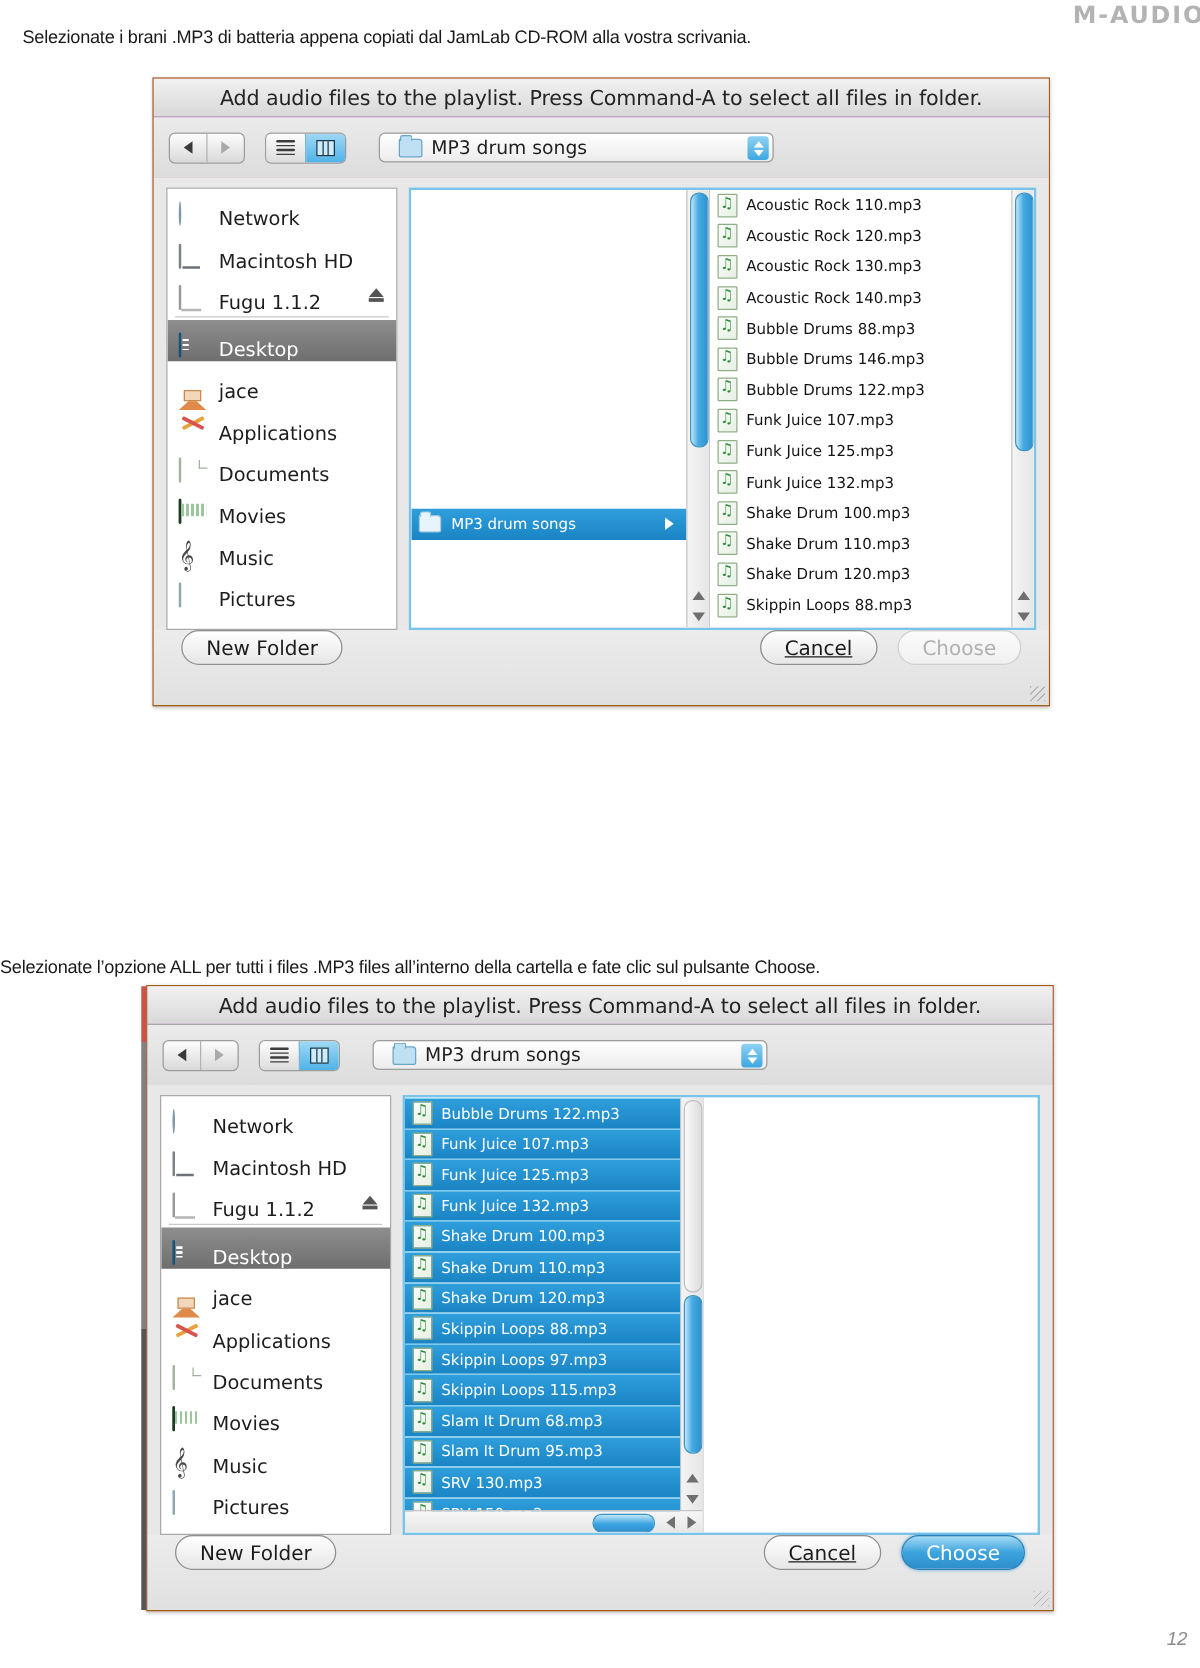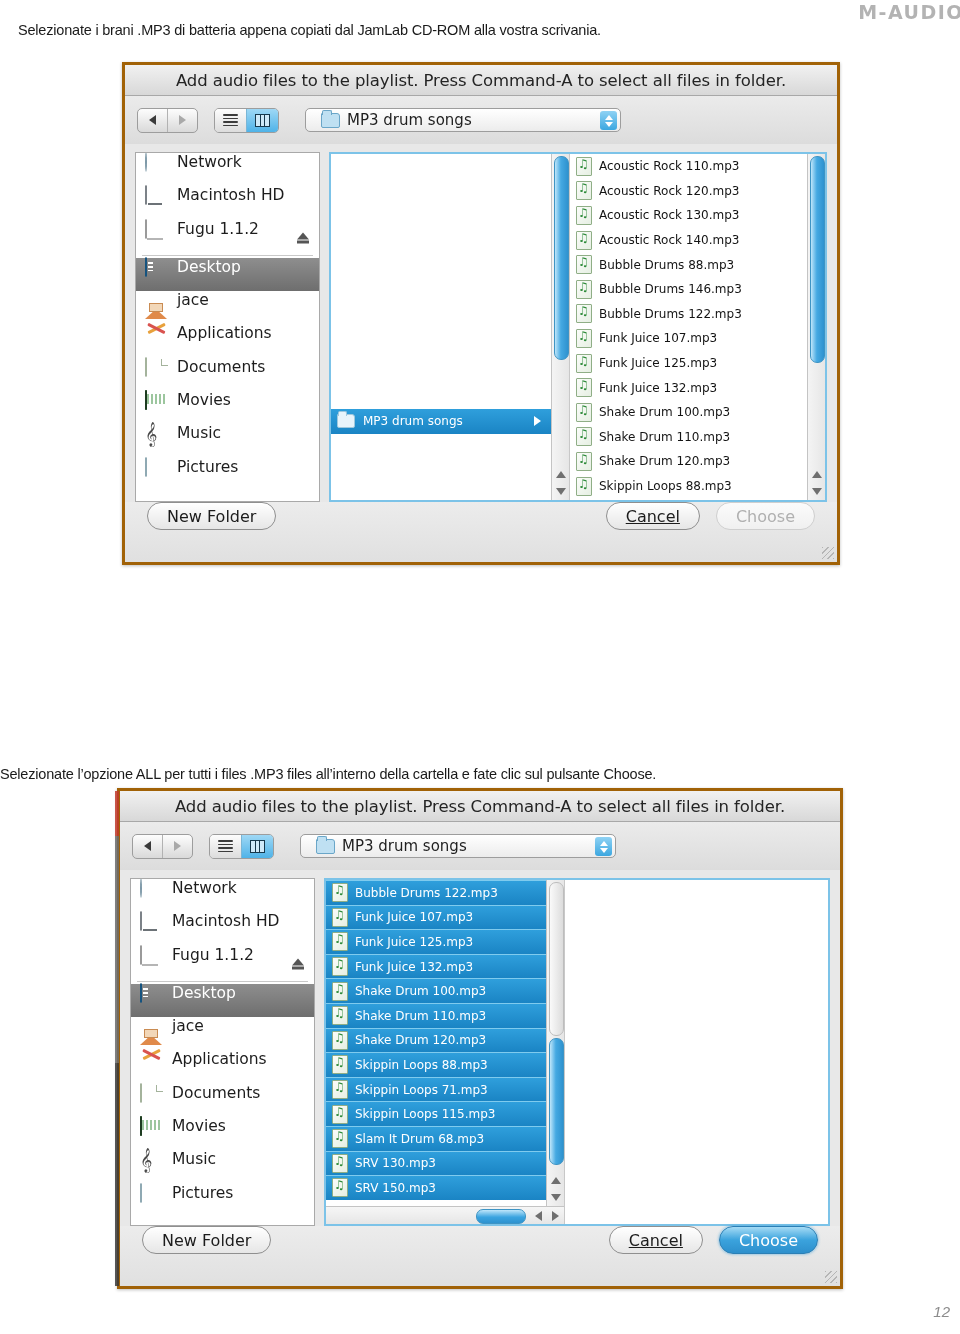--- a/index.html
+++ b/index.html
@@ -26,21 +26,21 @@
     position:absolute; left:0; font-size:14.5px; color:#1a1a1a;
     letter-spacing:-0.2px; white-space:nowrap;
   }
   .caption-1{top:22px;}
   .caption-2{top:746px;margin-top:20px;}
 
   
   .dlg{
     position:absolute;
     background:#f0abfc;
-    border:3px solid #a16207;
+    border:1px solid #a16207;
     box-shadow:0 1px 3px rgba(0,0,0,.25);
     box-sizing:border-box;
   }
   .dlg-1{left:122px;top:62px;width:718px;height:503px;}
   .dlg-2{left:117px;top:788px;width:726px;height:501px;}
 
   .edge-artifact{
     position:absolute;left:-5px;top:0;width:4px;height:100%;
     background:linear-gradient(to bottom,#c0392b 0 9%,#6b6b6b 9% 55%,#3a3a3a 55% 100%);
     opacity:.85;
@@ -122,21 +122,21 @@
     background:#e8e8e8;
     padding:8px 10px 0 10px;
     box-sizing:border-box;
   }
 
   .sidebar{
     width:185px;background:#ffffff;border:1px solid #a9a9a9;
     box-sizing:border-box;overflow:hidden;position:relative;flex:none;
   }
   .sb-item{
-    height:33.3px;display:flex;align-items:flex-start;padding-left:9px;
+    height:33.3px;display:flex;align-items:flex-end;padding-left:9px;
     font-size:15.5px;color:#1d1d1d;font-family:"DejaVu Sans",sans-serif;
     position:relative;
   }
   .sb-item.sel{background:linear-gradient(to bottom,#8e8e8e,#6e6e6e);color:#fff;}
   .sb-divider{height:1px;background:#c9c9c9;margin:2px 6px;}
   .sb-ico{width:24px;height:22px;flex:none;margin-right:8px;position:relative;}
 
   .ico-globe{border-radius:50%;background:radial-gradient(circle at 32% 28%,#f0f6fa,#9fb9c9 55%,#6b8696);border:1px solid #7e99a8;width:21px;height:21px;}
   .ico-hd{width:22px;height:16px;margin-top:3px;border-radius:2px;background:linear-gradient(to bottom,#d6d9dc,#8e949a 55%,#b9bec3);border:1px solid #7c8288;}
   .ico-hd:after{content:"";position:absolute;left:3px;bottom:3px;width:14px;height:2px;background:#6c7277;}
@@ -575,29 +575,33 @@
             <div class="frow sel">
               <span class="mp3-ico"></span>
               <span>Shake Drum 120.mp3</span>
             </div>
             <div class="frow sel">
               <span class="mp3-ico"></span>
               <span>Skippin Loops 88.mp3</span>
             </div>
             <div class="frow sel">
               <span class="mp3-ico"></span>
-              <span>Skippin Loops 71.mp3</span>
+              <span>Skippin Loops 97.mp3</span>
             </div>
             <div class="frow sel">
               <span class="mp3-ico"></span>
               <span>Skippin Loops 115.mp3</span>
             </div>
             <div class="frow sel">
               <span class="mp3-ico"></span>
               <span>Slam It Drum 68.mp3</span>
+            </div>
+            <div class="frow sel">
+              <span class="mp3-ico"></span>
+              <span>Slam It Drum 95.mp3</span>
             </div>
             <div class="frow sel">
               <span class="mp3-ico"></span>
               <span>SRV 130.mp3</span>
             </div>
             <div class="frow sel">
               <span class="mp3-ico"></span>
               <span>SRV 150.mp3</span>
             </div>
           </div>

